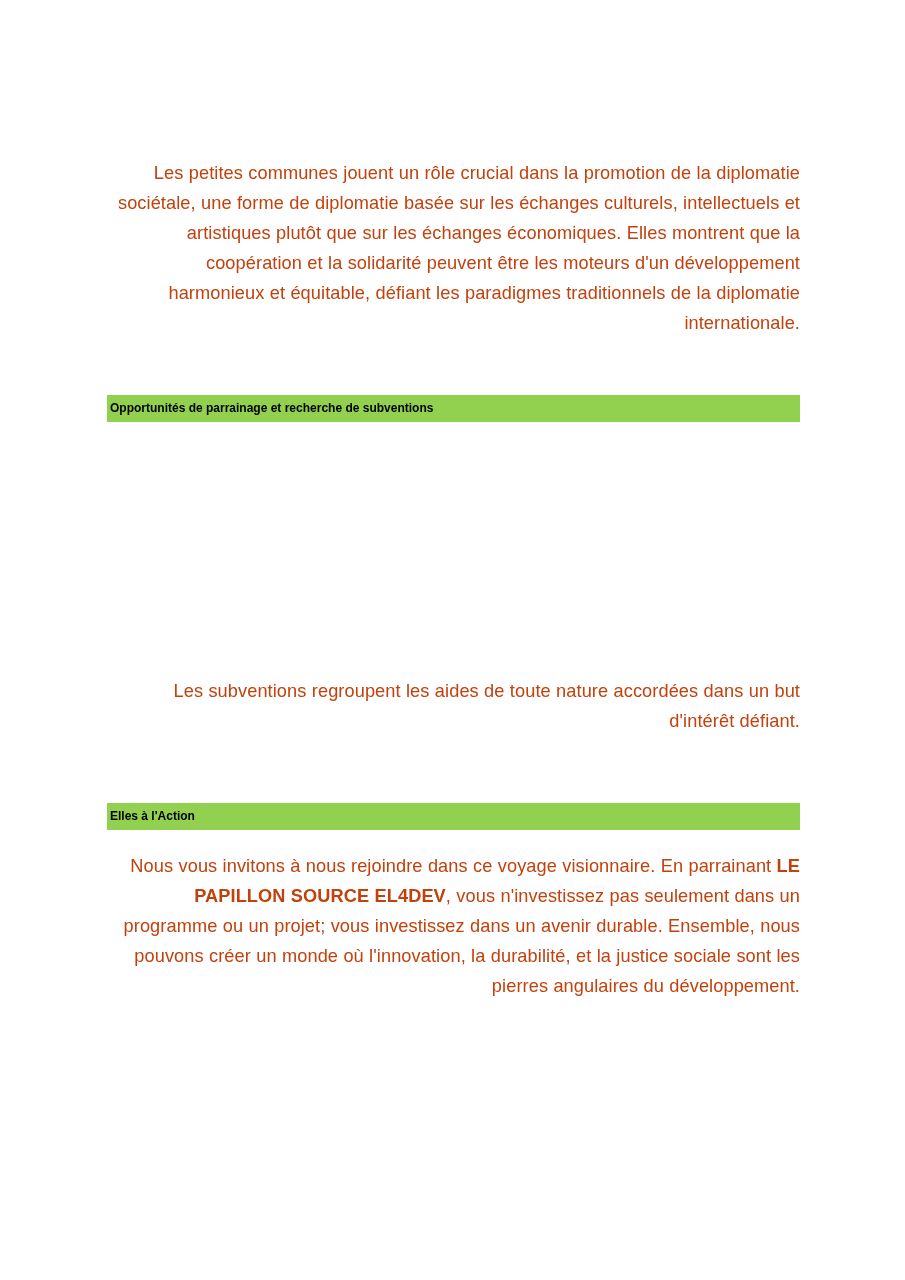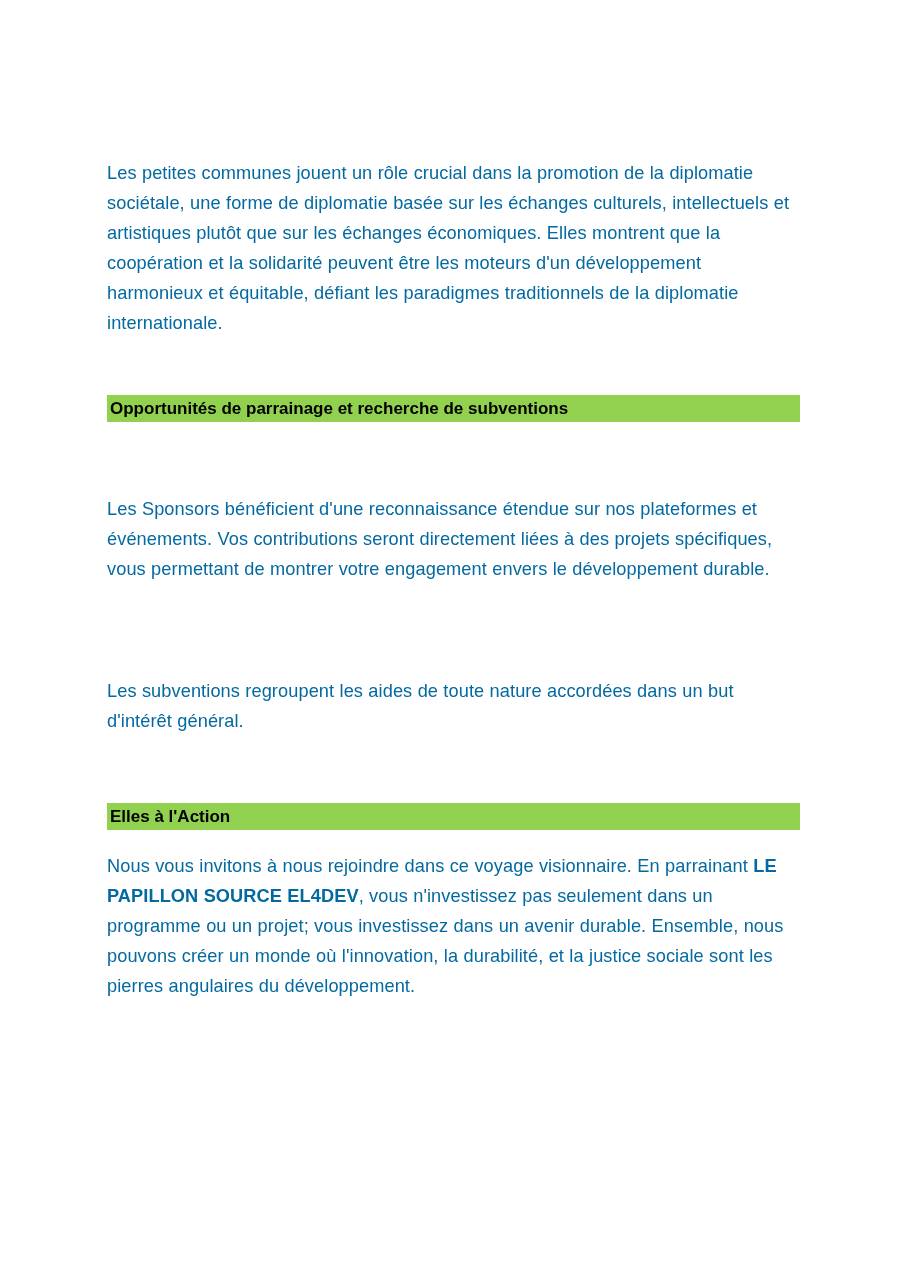--- a/index.html
+++ b/index.html
@@ -28,22 +28,22 @@
     position: absolute;
     left: 107px;
     top: 0;
     width: 693px;
   }
 
   
   .para {
     font-size: 18.2px;
     line-height: 30px;
-    color: #0369a1;
-    text-align: left;
+    color: #c2410c;
+    text-align: right;
     letter-spacing: 0.005em;
     word-spacing: 0.01em;
     margin: 0;
   }
 
   .para b,
   .para .bold {
     font-weight: bold;
   }
 
@@ -53,21 +53,21 @@
     width: 693px;
     height: 27px;
     box-sizing: border-box;
     display: flex;
     align-items: center;
     padding-left: 3px;
     margin: 0;
   }
 
   .heading-banner .heading-text {
-    font-size: 17px;
+    font-size: 12px;
     font-weight: bold;
     color: #000000;
     line-height: 19px;
     white-space: nowrap;
   }
 
   
   .blk-para-1   { position: absolute; top: 158px; }
   .blk-band-1   { position: absolute; top: 395px; }
   .blk-para-2   { position: absolute; top: 494px; }
@@ -83,26 +83,23 @@
   <div class="content blk-para-1">
     <p class="para">Les petites communes jouent un rôle crucial dans la promotion de la diplomatie sociétale, une forme de diplomatie basée sur les échanges culturels, intellectuels et artistiques plutôt que sur les échanges économiques. Elles montrent que la coopération et la solidarité peuvent être les moteurs d'un développement harmonieux et équitable, défiant les paradigmes traditionnels de la diplomatie internationale.</p>
   </div>
 
   <div class="content blk-band-1">
     <div class="heading-banner">
       <span class="heading-text">Opportunités de parrainage et recherche de subventions</span>
     </div>
   </div>
 
-  <div class="content blk-para-2">
-    <p class="para">Les Sponsors bénéficient d'une reconnaissance étendue sur nos plateformes et événements. Vos contributions seront directement liées à des projets spécifiques, vous permettant de montrer votre engagement envers le développement durable.</p>
-  </div>
 
   <div class="content blk-para-3">
-    <p class="para">Les subventions regroupent les aides de toute nature accordées dans un but d'intérêt général.</p>
+    <p class="para">Les subventions regroupent les aides de toute nature accordées dans un but d'intérêt défiant.</p>
   </div>
 
   <div class="content blk-band-2">
     <div class="heading-banner">
       <span class="heading-text">Elles à l'Action</span>
     </div>
   </div>
 
   <div class="content blk-para-4">
     <p class="para"><span>Nous vous invitons à nous rejoindre dans ce voyage visionnaire. En parrainant </span><span class="bold">LE PAPILLON SOURCE EL4DEV</span><span>, vous n'investissez pas seulement dans un programme ou un projet; vous investissez dans un avenir durable. Ensemble, nous pouvons créer un monde où l'innovation, la durabilité, et la justice sociale sont les pierres angulaires du développement.</span></p>

